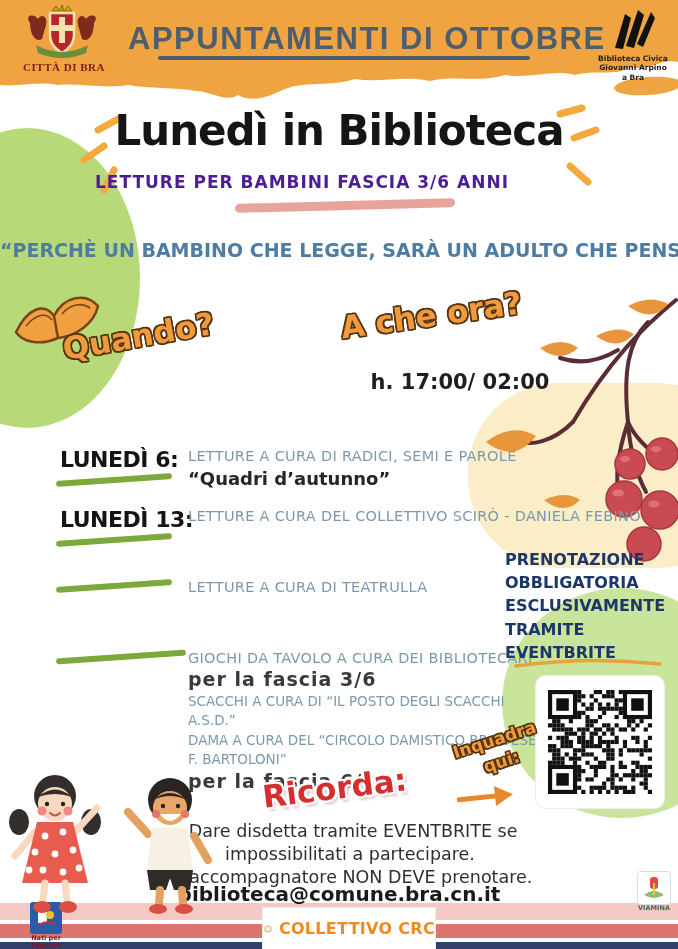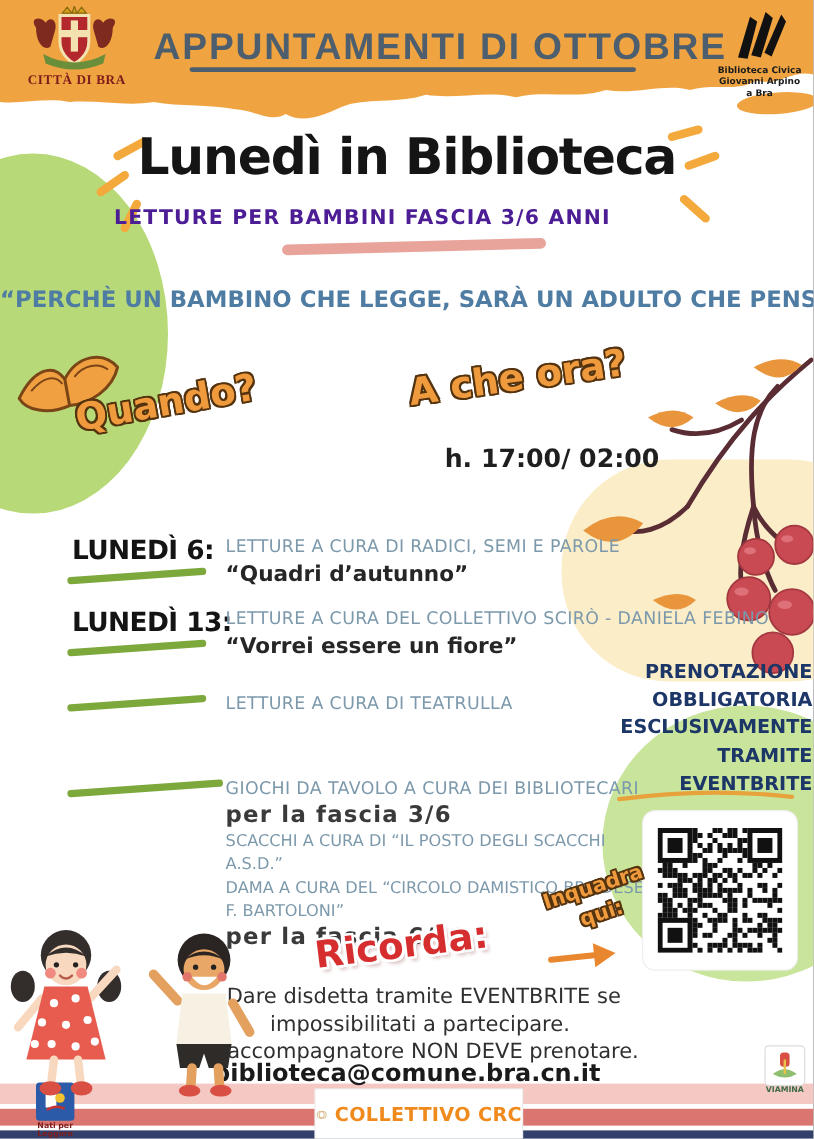--- a/index.html
+++ b/index.html
@@ -47,21 +47,21 @@
   .ev-underline{width:116px;height:6px;background:#7CA83C;border-radius:3px;transform:rotate(-4deg);
       margin-top:5px;margin-left:-4px;}
   .ev-desc{position:absolute;left:128px;top:0;width:470px;}
   .ev-desc.narrow{width:352px;}
   .ev-curator{font-size:14.5px;color:#7C99AC;letter-spacing:.3px;line-height:1.3;}
   .ev-title{font-size:18px;font-weight:600;color:#262626;margin-top:2px;}
   .ev-age{font-size:19px;font-weight:600;color:#3A3A3A;letter-spacing:1px;line-height:1.25;}
   .ev-sub{font-size:13.5px;color:#7C99AC;line-height:1.45;}
 
   
-  .booking-text{left:505px;top:548px;width:172px;text-align:right;font-size:16px;font-weight:800;
+  .booking-text{left:505px;top:548px;width:172px;text-align:left;font-size:16px;font-weight:800;
       color:#1C3667;line-height:1.45;z-index:4;}
   .booking-text span{display:block;}
   .swoosh{left:512px;top:655px;z-index:4;}
   .qr-box{left:536px;top:676px;width:128px;height:132px;background:#fff;border-radius:10px;z-index:5;
       display:flex;align-items:center;justify-content:center;box-shadow:0 0 0 1px #eee;}
   .scan{left:446px;top:728px;width:104px;text-align:center;font-size:17px;line-height:1.35;
       transform:rotate(-18deg);z-index:5;}
   .scan span{display:block;}
   .arrow-svg{left:455px;top:783px;z-index:5;}
 
@@ -206,21 +206,20 @@
       <div class="ev-curator">LETTURE A CURA DI RADICI, SEMI E PAROLE</div>
       <div class="ev-title">“Quadri d’autunno”</div>
     </div>
   </div>
 
   <div class="abs event" style="left:60px;top:507px;width:560px;">
     <div class="ev-day">LUNEDÌ 13:</div>
     <div class="ev-underline"></div>
     <div class="ev-desc">
       <div class="ev-curator">LETTURE A CURA DEL COLLETTIVO SCIRÒ - DANIELA FEBINO</div>
-      <div class="ev-title">“Vorrei essere un fiore”</div>
     </div>
   </div>
 
   <div class="abs event" style="left:60px;top:578px;width:560px;">
     <div class="ev-underline"></div>
     <div class="ev-desc">
       <div class="ev-curator">LETTURE A CURA DI TEATRULLA</div>
     </div>
   </div>
 

